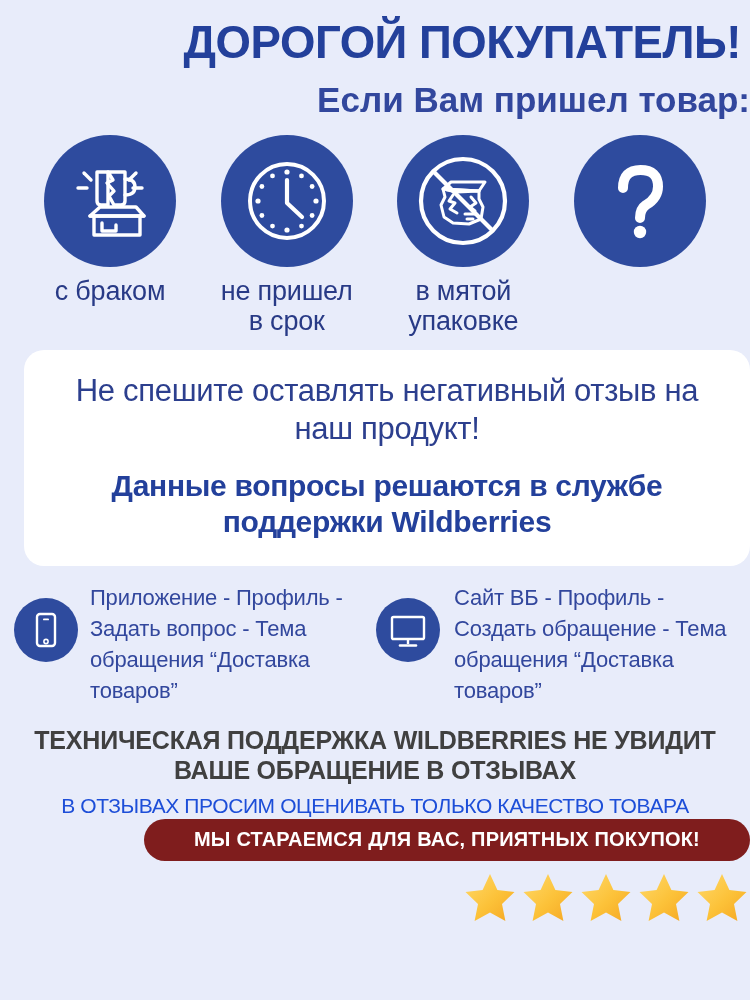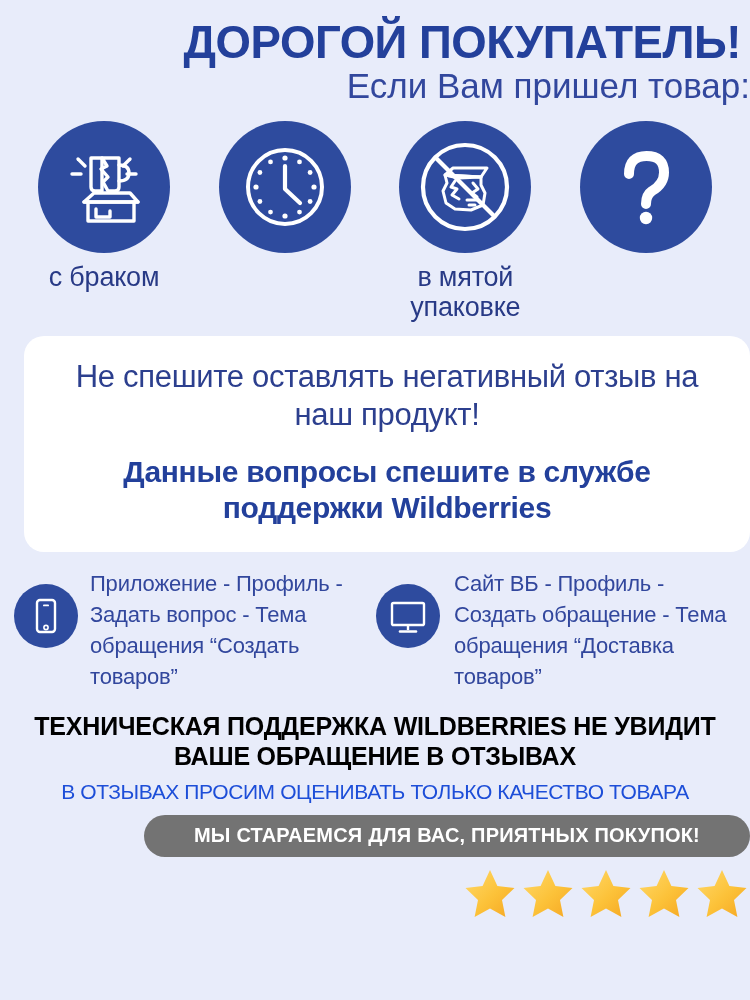--- a/index.html
+++ b/index.html
@@ -34,36 +34,36 @@
     font-weight: 700;
     letter-spacing: -0.5px;
     color: #23409b;
     text-align: center;
     line-height: 1.02;
     transform: scaleX(0.97);
     white-space: nowrap;
   }
 
   .subtitle {
-    margin-top: 2px;
+    margin-top: 16px;
     font-size: 35px;
-    font-weight: 400;
+    font-weight: 700;
     color: #32479d;
     text-align: center;
     line-height: 1.05;
     white-space: nowrap;
   }
 
   
   .icon-row {
     margin-top: 16px;
     width: 750px;
     display: flex;
     justify-content: space-between;
-    padding: 0 20px;
+    padding: 0 26px;
   }
 
   .icon-col {
     width: 168px;
     display: flex;
     flex-direction: column;
     align-items: center;
   }
 
   .icon-circle {
@@ -158,42 +158,42 @@
   .notice {
     margin-top: 18px;
     width: 750px;
     text-align: center;
     padding: 0 20px;
   }
 
   .notice-bold {
     font-size: 25px;
     font-weight: 700;
-    color: #000000;
+    color: #404040;
     line-height: 1.22;
     letter-spacing: -0.2px;
   }
 
   .notice-light {
     margin-top: 7px;
     font-size: 21px;
     font-weight: 400;
     color: #1d4ed8;
     line-height: 1.2;
     letter-spacing: -0.4px;
     white-space: nowrap;
   }
 
   
   .cta {
-    margin-top: 11px;
+    margin-top: 1px;
     width: 606px;
     height: 42px;
     border-radius: 21px;
-    background: #737373;
+    background: #7f1d1d;
     color: #ffffff;
     font-size: 20px;
     font-weight: 700;
     letter-spacing: 0.2px;
     display: flex;
     align-items: center;
     justify-content: center;
     border: none;
     cursor: pointer;
     font-family: inherit;
@@ -259,20 +259,21 @@
             <circle cx="48" cy="77" r="2.6"></circle>
             <circle cx="33.5" cy="73.1" r="2.4"></circle>
             <circle cx="22.9" cy="62.5" r="2.4"></circle>
             <circle cx="19" cy="48" r="2.6"></circle>
             <circle cx="22.9" cy="33.5" r="2.4"></circle>
             <circle cx="33.5" cy="22.9" r="2.4"></circle>
           </g>
           <path d="M48 27 L48 50 L63 64" stroke="#ffffff" stroke-width="4.2" stroke-linecap="round" stroke-linejoin="round"></path>
         </svg>
       </div>
+      <div class="icon-caption">не пришел<br>в срок</div>
     </div>
 
     <div class="icon-col">
       <div class="icon-circle">
         <svg width="100" height="100" viewBox="0 0 100 100" fill="none" stroke="#ffffff" stroke-linecap="round" stroke-linejoin="round">
 
           <g stroke-width="3">
             <path d="M30 38 L38 31 L72 31 L66 40 Z"></path>
             <path d="M30 38 L32 46 L28 54 L31 66 L40 72 L56 73 L68 68 L70 56 L66 48 L66 40 Z"></path>
             <path d="M66 40 L44 41 L34 39"></path>
@@ -295,34 +296,34 @@
           <path d="M31 35 Q31 17 48.5 17 Q66 17 66 33.5 Q66 45 54 52 Q48 56 48 65" stroke="#ffffff" stroke-width="10" stroke-linecap="round" fill="none"></path>
           <circle cx="48" cy="79" r="6.2" fill="#ffffff"></circle>
         </svg>
       </div>
     </div>
 
   </div>
 
   <div class="card">
     <div class="card-lead">Не спешите оставлять негативный отзыв на наш продукт!</div>
-    <div class="card-strong">Данные вопросы спешите в службе поддержки Wildberries</div>
+    <div class="card-strong">Данные вопросы решаются в службе поддержки Wildberries</div>
   </div>
 
   <div class="channels">
 
     <div class="channel">
       <div class="channel-icon">
         <svg width="44" height="44" viewBox="0 0 44 44" fill="none">
           <rect x="13" y="6" width="18" height="32" rx="3" stroke="#ffffff" stroke-width="2.4" fill="none"></rect>
           <rect x="19" y="10.5" width="6" height="1.8" rx="0.9" fill="#ffffff"></rect>
           <circle cx="22" cy="33.5" r="2.1" stroke="#ffffff" stroke-width="1.6" fill="none"></circle>
         </svg>
       </div>
-      <div class="channel-text">Приложение - Профиль - Задать вопрос - Тема обращения “Создать товаров”</div>
+      <div class="channel-text">Приложение - Профиль - Задать вопрос - Тема обращения “Доставка товаров”</div>
     </div>
 
     <div class="channel right">
       <div class="channel-icon">
         <svg width="46" height="46" viewBox="0 0 46 46" fill="none">
           <rect x="7" y="10" width="32" height="22" rx="1.6" stroke="#ffffff" stroke-width="2.4" fill="none"></rect>
           <path d="M23 32 L23 37" stroke="#ffffff" stroke-width="2.4"></path>
           <path d="M15 38.5 L31 38.5" stroke="#ffffff" stroke-width="2.6" stroke-linecap="round"></path>
         </svg>
       </div>

